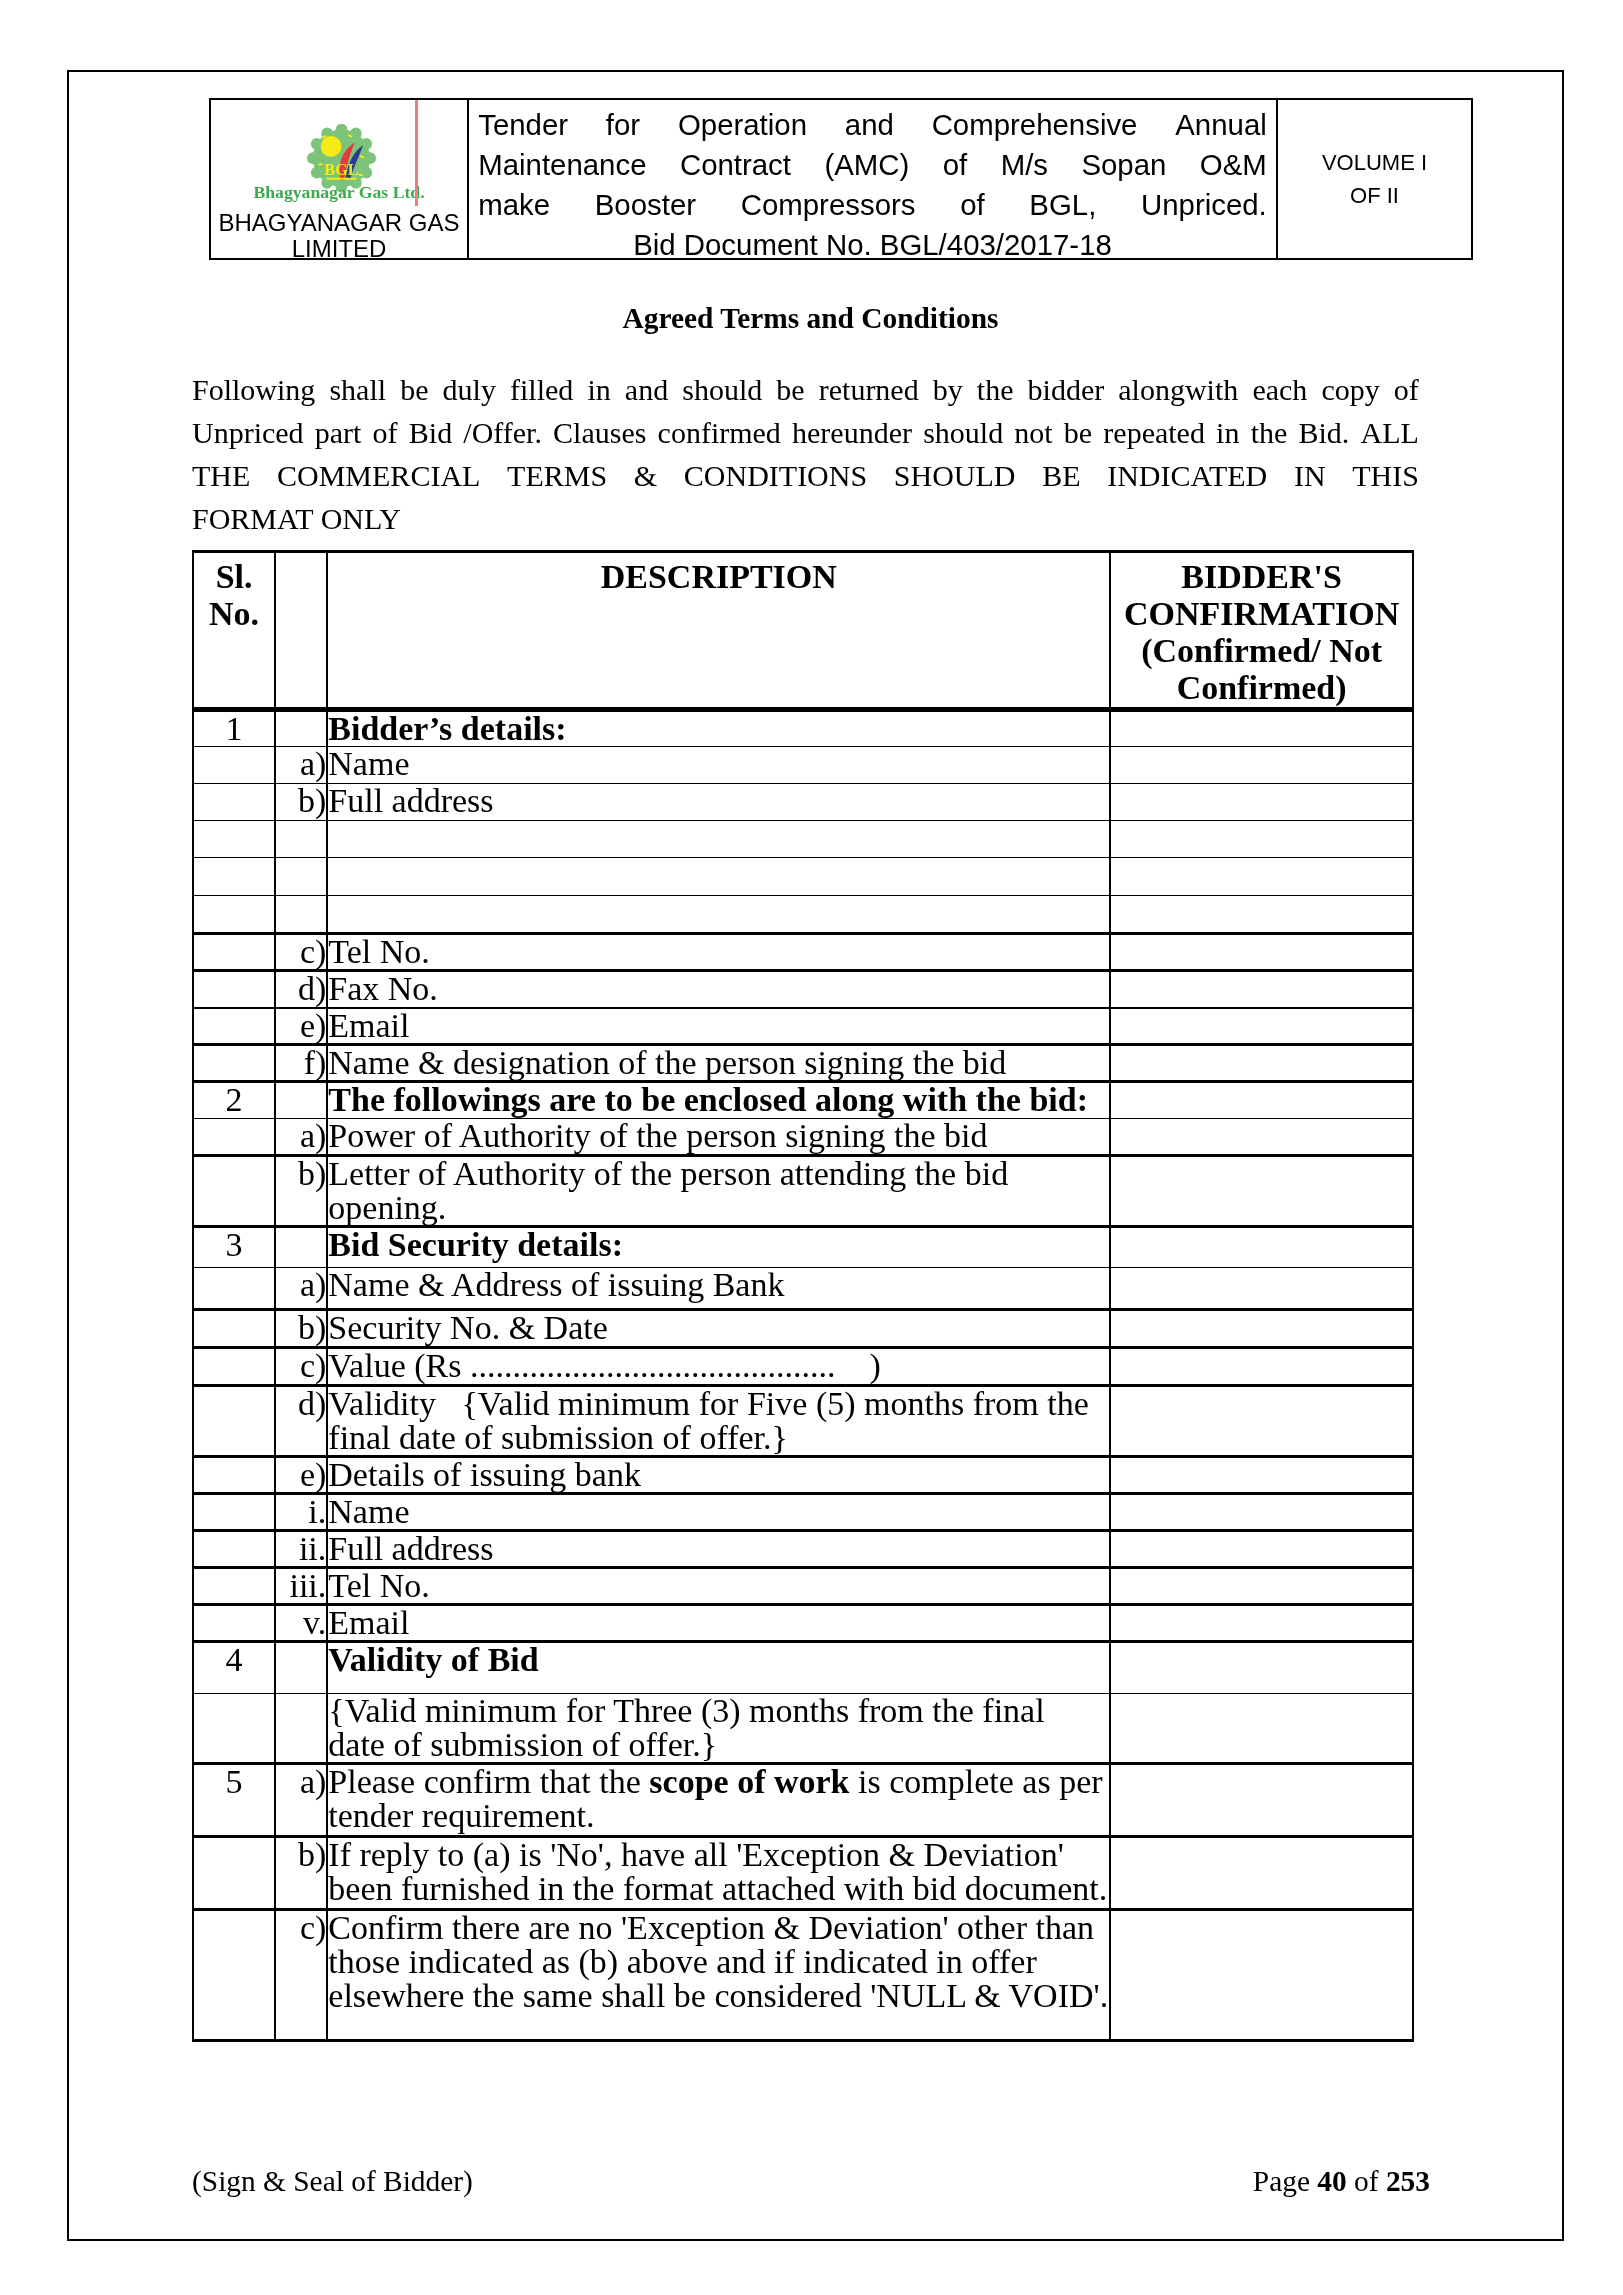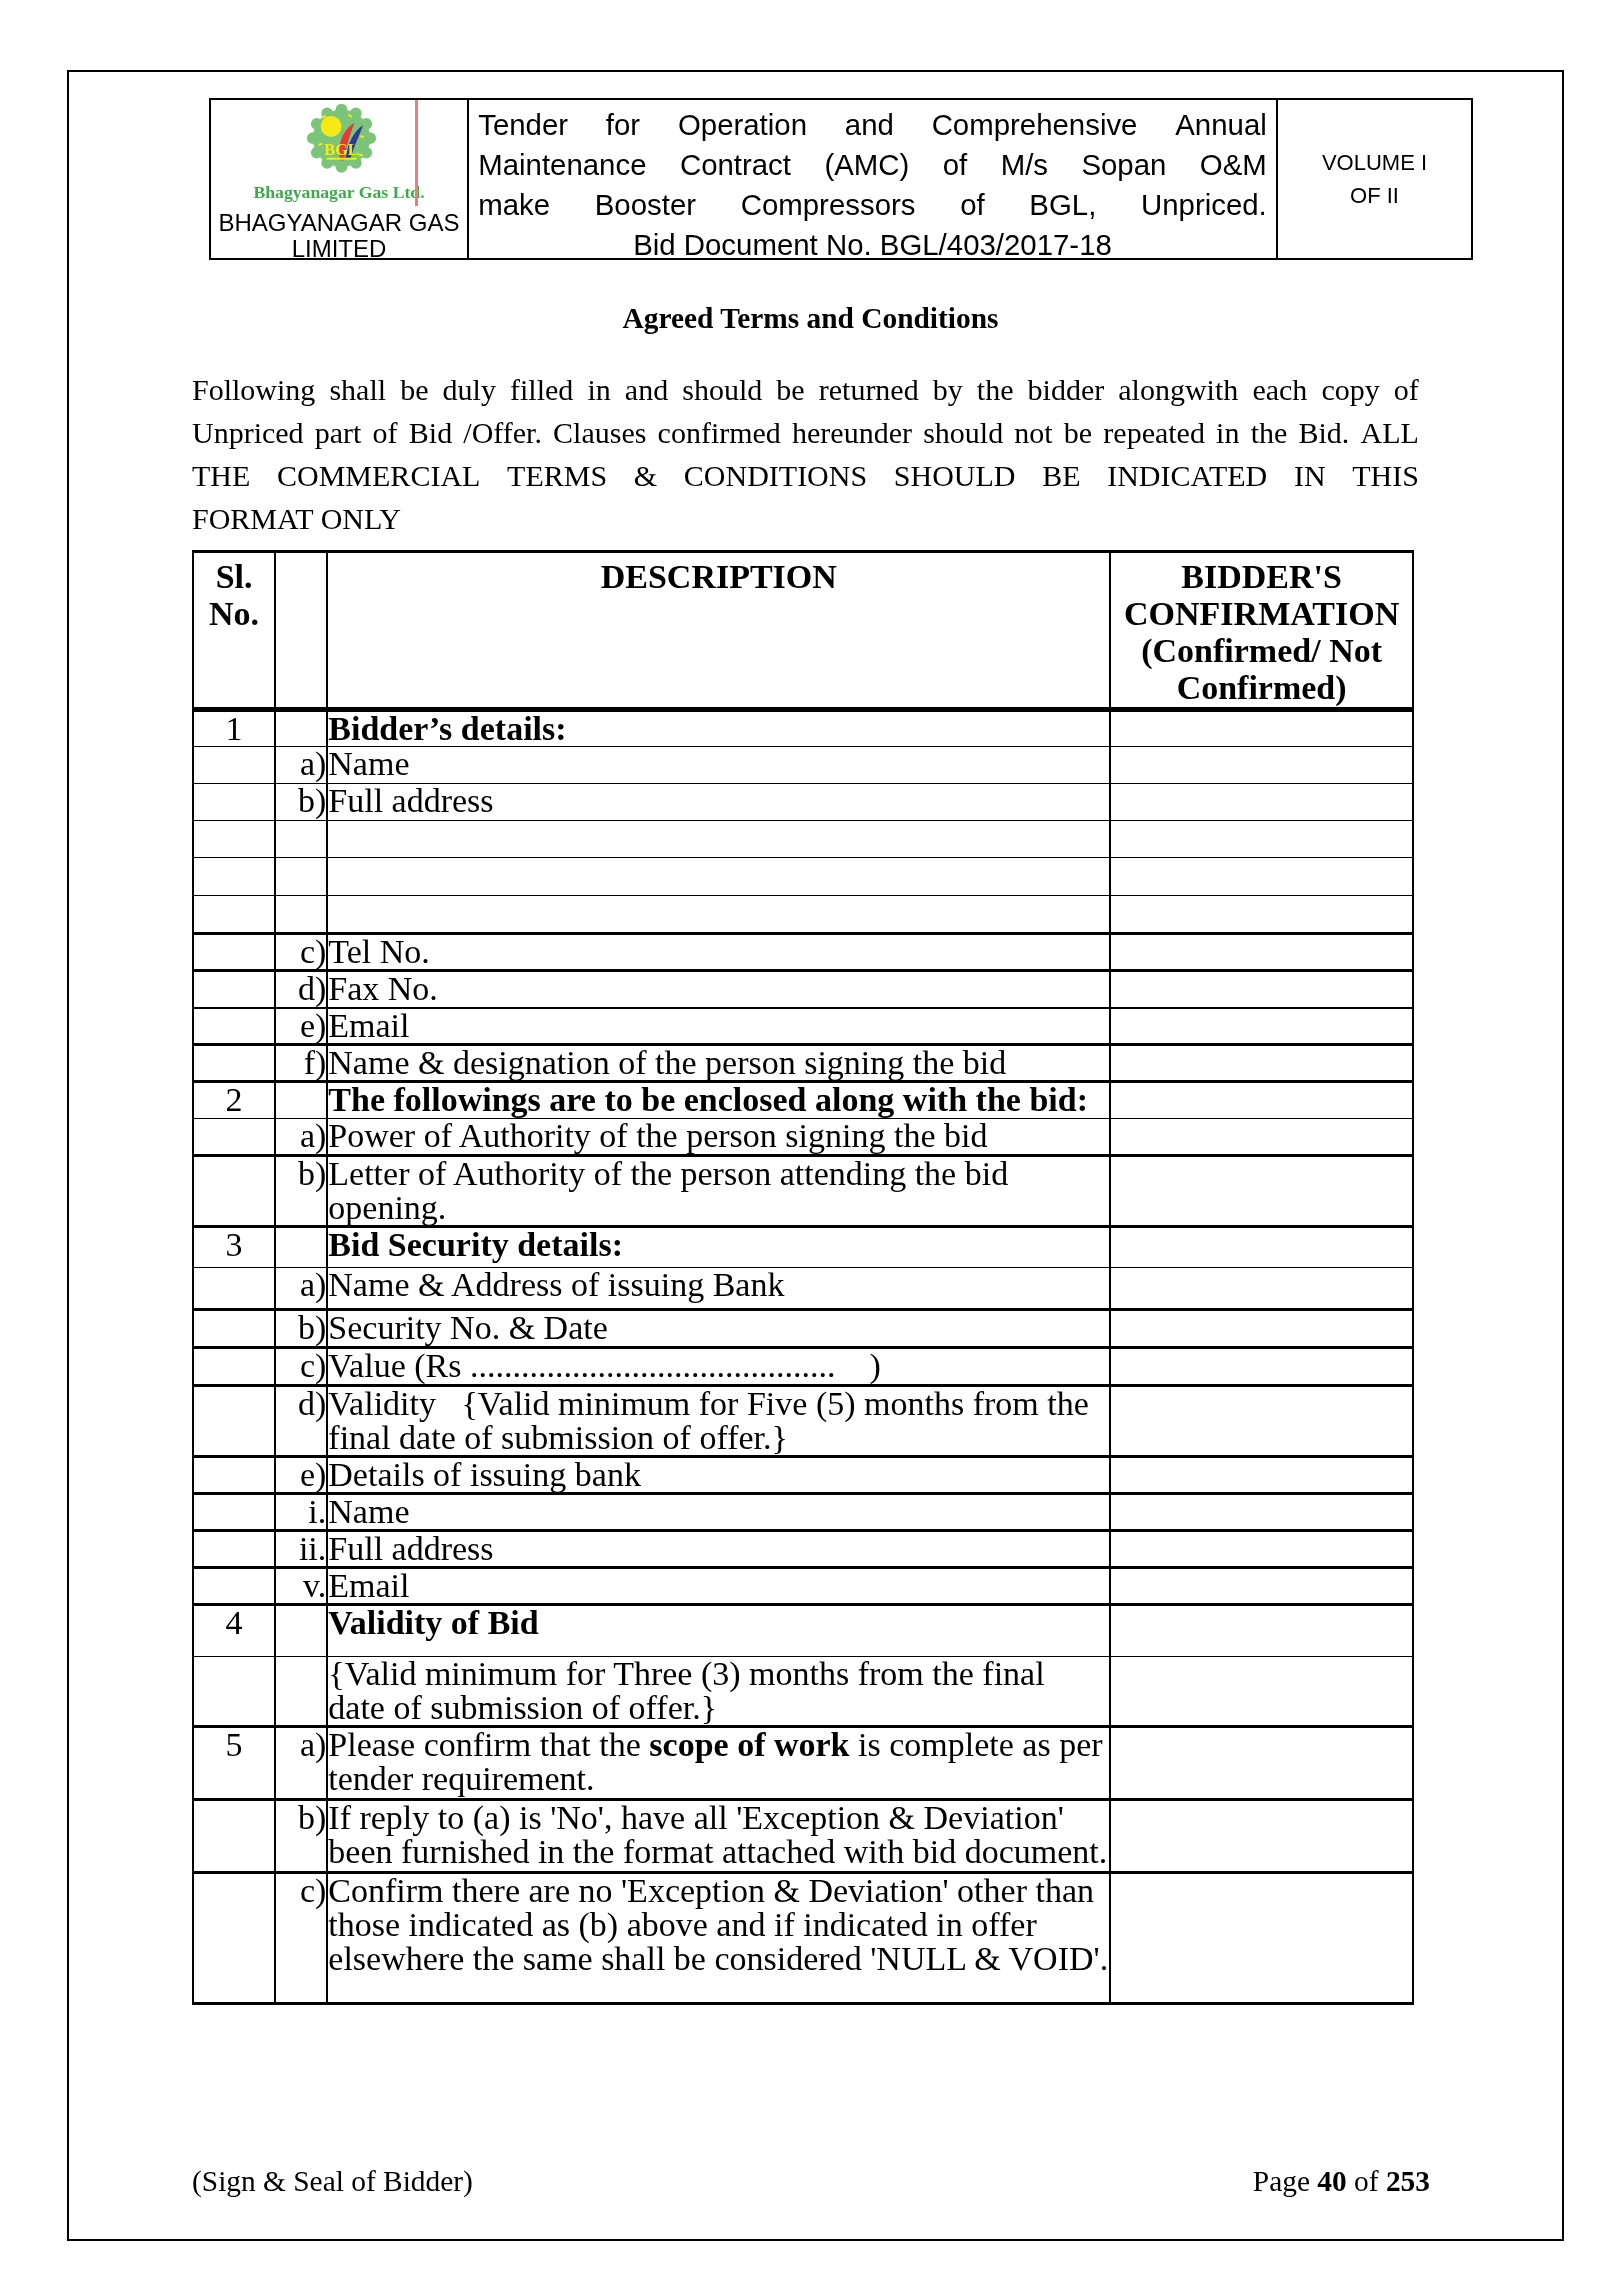--- a/index.html
+++ b/index.html
@@ -21,21 +21,21 @@
     position:absolute;left:209px;top:98px;
     width:1264px;height:162px;
     border:2px solid #000;
     display:flex;box-sizing:border-box;
     font-family:"Liberation Sans", sans-serif;
   }
   .logo-cell{
     position:relative;width:258px;box-sizing:border-box;
     border-right:2px solid #000;
   }
-  .logo-art{position:absolute;left:91px;top:3px;width:79px;height:73px;}
+  .logo-art{position:absolute;left:91px;top:23px;width:79px;height:73px;}
   .logo-caption{
     position:absolute;left:0;top:82px;width:100%;
     text-align:center;
     font-family:"Liberation Serif", serif;
     font-weight:bold;font-size:17.7px;color:#3faa4c;
   }
   .red-line{
     position:absolute;left:204px;top:0px;width:2.6px;height:106px;
     background:#e97e7e;
   }
@@ -368,20 +368,26 @@
             <td style="border-bottom: 3.9px solid rgb(0, 0, 0);"></td>
           </tr>
           <tr style="height: 37px;">
             <td class="c-sl" style="border-bottom: 3.9px solid rgb(0, 0, 0);"></td>
             <td class="c-no" style="border-bottom: 3.9px solid rgb(0, 0, 0);">ii.</td>
             <td class="c-desc" style="border-bottom: 3.9px solid rgb(0, 0, 0);">Full address</td>
             <td style="border-bottom: 3.9px solid rgb(0, 0, 0);"></td>
           </tr>
           <tr style="height: 37px;">
             <td class="c-sl" style="border-bottom: 3.9px solid rgb(0, 0, 0);"></td>
+            <td class="c-no" style="border-bottom: 3.9px solid rgb(0, 0, 0);">iii.</td>
+            <td class="c-desc" style="border-bottom: 3.9px solid rgb(0, 0, 0);">Tel No.</td>
+            <td style="border-bottom: 3.9px solid rgb(0, 0, 0);"></td>
+          </tr>
+          <tr style="height: 37px;">
+            <td class="c-sl" style="border-bottom: 3.9px solid rgb(0, 0, 0);"></td>
             <td class="c-no" style="border-bottom: 3.9px solid rgb(0, 0, 0);">v.</td>
             <td class="c-desc" style="border-bottom: 3.9px solid rgb(0, 0, 0);">Email</td>
             <td style="border-bottom: 3.9px solid rgb(0, 0, 0);"></td>
           </tr>
           <tr style="height: 52px;">
             <td class="c-sl" style="border-bottom: 1.3px solid rgb(0, 0, 0);">4</td>
             <td class="c-no" style="border-bottom: 1.3px solid rgb(0, 0, 0);"></td>
             <td class="c-desc bold" style="border-bottom: 1.3px solid rgb(0, 0, 0);">Validity of Bid</td>
             <td style="border-bottom: 1.3px solid rgb(0, 0, 0);"></td>
           </tr>

